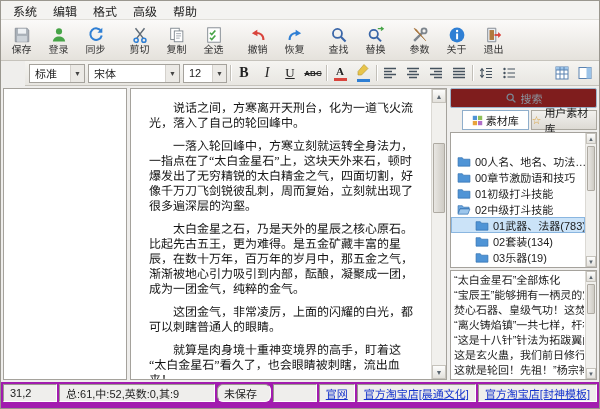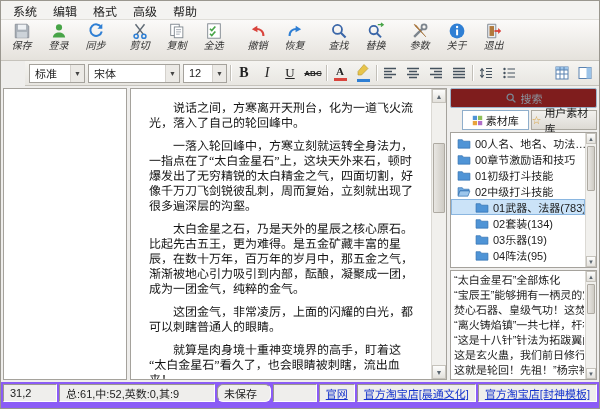--- a/index.html
+++ b/index.html
@@ -5,21 +5,21 @@
   * { margin:0; padding:0; box-sizing:border-box; }
   html,body { width:600px; height:409px; overflow:hidden; }
   body { font-family:"Liberation Sans","DejaVu Sans",sans-serif; background:#e8e6e2; }
   .window { width:600px; height:409px; display:flex; flex-direction:column; background:#efeeec; border:1px solid #9a978f; }
 
   
   .menubar { height:19px; flex:0 0 19px; display:flex; align-items:center; background:#f4f3f1; border-bottom:1px solid #e0ded9; padding:0 4px; }
   .menu-item { font-size:12px; color:#222; padding:1px 8px; cursor:default; }
 
   
-  .toolbar { height:41px; flex:0 0 41px; display:flex; align-items:flex-start; background:linear-gradient(#fbfaf9,#e5e2dc); border-bottom:1px solid #c6c3bc; padding:1px 2px;font-style:italic; }
+  .toolbar { height:41px; flex:0 0 41px; display:flex; align-items:center; background:linear-gradient(#fbfaf9,#e5e2dc); border-bottom:1px solid #c6c3bc; padding:1px 2px; }
   .tbtn { width:37px; display:flex; flex-direction:column; align-items:center; justify-content:center; gap:1px; border:1px solid transparent; border-radius:3px; }
   .tbtn svg { width:18px; height:18px; display:block; }
   .tlabel { font-size:10px; color:#333; line-height:10px; white-space:nowrap; }
   .tsep { width:1px; background:#c2bfb8; margin:4px 3px; box-shadow:1px 0 0 #fff; }
 
   
   .formatbar { height:25px; flex:0 0 25px; display:flex; align-items:center; gap:3px; background:linear-gradient(#f5f4f1,#e8e6e1); border-bottom:1px solid #c6c3bc; padding:0 4px;margin-left:24px; }
   .select { height:19px; background:#fff; border:1px solid #a5a29c; display:flex; align-items:center; font-size:11px; color:#222; padding-left:5px; }
   .select .arrowbox { margin-left:auto; width:14px; height:100%; display:flex; align-items:center; justify-content:center; border-left:1px solid #d4d1cc; background:#eceae6; font-size:7px; color:#444; }
   .sel-style { width:56px; } .sel-font { width:92px; } .sel-size { width:44px; }
@@ -55,32 +55,32 @@
   .search-box { height:20px; flex:0 0 20px; background:#7f1d1d; border:1px solid #9fb6cc; border-radius:2px; display:flex; align-items:center; justify-content:center; gap:4px; }
   .search-box svg { width:12px; height:12px; }
   .search-ph { font-size:11px; color:#8a949e; }
   .tabs { height:20px; flex:0 0 20px; display:flex; gap:2px;padding-left:12px; }
   .tab { flex:1; display:flex; align-items:center; justify-content:center; gap:3px; font-size:11px; color:#222; border:1px solid #aaa79f; background:linear-gradient(#f2f1ee,#dddad4); }
   .tab.active { background:#fff; border-color:#8faecb; }
   .tab svg { width:11px; height:11px; }
   .star { color:#d9a23c; font-size:11px; line-height:11px; }
 
   .tree-wrap { flex:1; display:flex; background:#fff; border:1px solid #a5a29c; min-height:0; }
-  .tree { flex:1; padding:2px 0; overflow:hidden; }
+  .tree { flex:1; padding:20px 0; overflow:hidden; }
   .tree-row { height:16px; display:flex; align-items:center; gap:4px; font-size:11px; color:#1a1a1a; padding-left:6px; white-space:nowrap; overflow:hidden; }
   .tree-row.lvl2 { padding-left:24px; }
   .tree-row svg { width:14px; height:11px; flex:0 0 14px; }
   .tree-row.selected { background:#cbe3f8; outline:1px solid #8ab6e0; outline-offset:-1px; }
 
   .snippets-wrap { height:110px; flex:0 0 110px; display:flex; background:#fff; border:1px solid #a5a29c; }
   .snippets { flex:1; padding:2px 1px 0 3px; overflow:hidden; }
   .snippet { height:15px; line-height:15px; font-size:11px; color:#222; white-space:nowrap; overflow:hidden; }
 
   
-  .statusbar { height:26px; flex:0 0 26px; display:flex; align-items:flex-start; gap:2px; background:#8b5cf6; padding:2px 2px 0 2px; font-size:11px; color:#222; }
+  .statusbar { height:26px; flex:0 0 26px; display:flex; align-items:flex-start; gap:2px; background:#a21caf; padding:2px 2px 0 2px; font-size:11px; color:#222; }
   .status-cell { height:18px; display:flex; align-items:center; padding:0 6px; border:1px solid; border-color:#9b978f #ffffff #ffffff #9b978f; background:#efeeec; white-space:nowrap; }
   .status-spacer { flex:1; }
   .status-link { color:#1533cc; text-decoration:underline; cursor:pointer; }
 </style>
 </head>
 <body>
 
 <div class="window">
 
   <div class="menubar">

